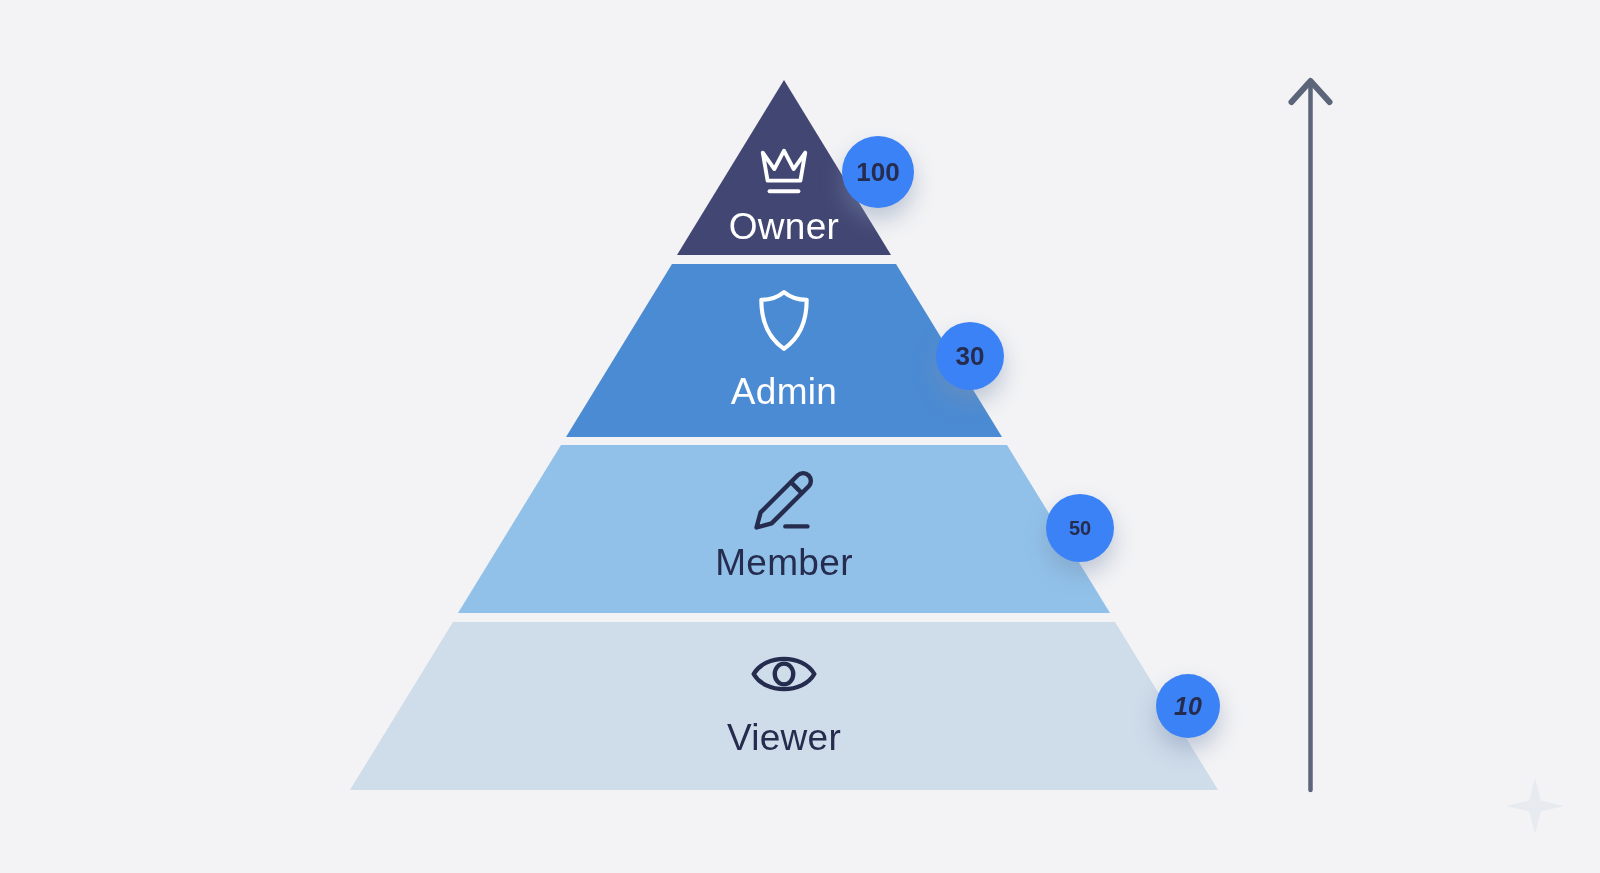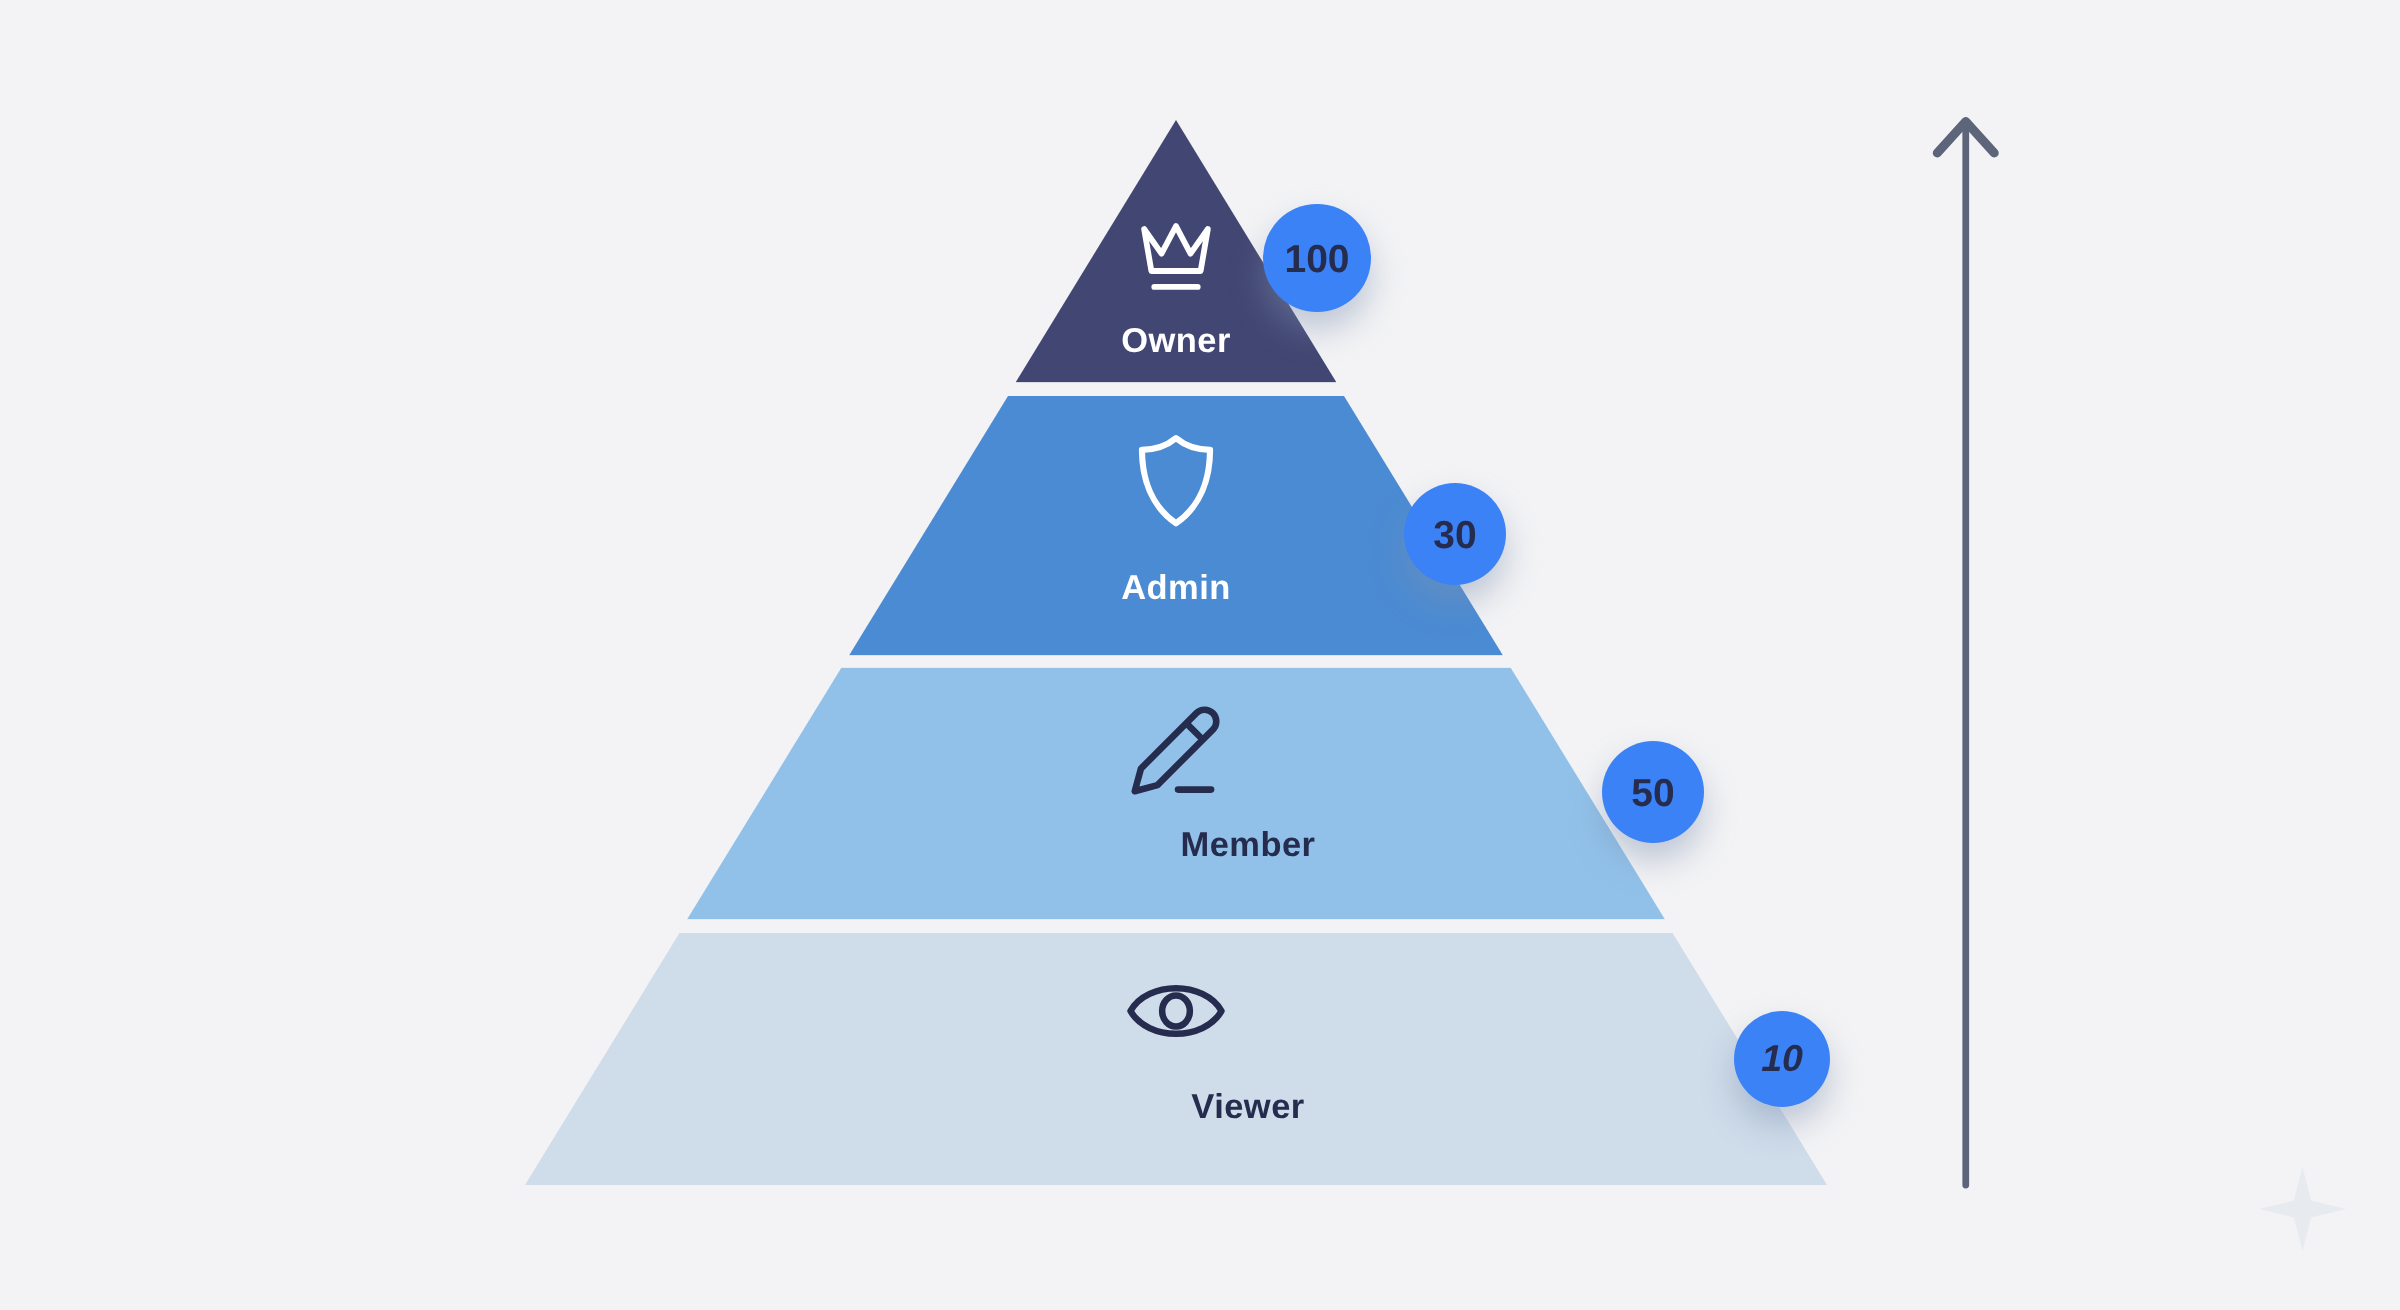--- a/index.html
+++ b/index.html
@@ -58,47 +58,47 @@
     z-index: 3;
   }
   .icon-crown  { top: 91px;  }
   .icon-shield { top: 241px; }
   .icon-pencil { top: 420px; }
   .icon-eye    { top: 594px; }
   .tier-label {
     position: absolute;
     left: 434px;
     transform: translate(-50%, -50%);
-    font-size: 23px;
-    font-weight: 700;
+    font-size: 37px;
+    font-weight: 400;
     letter-spacing: 0.3px;
     z-index: 3;
     white-space: nowrap;
   }
   .label-light { color: #ffffff; }
-  .label-dark  { color: #262c4e; margin-left: 48px; }
+  .label-dark  { color: #262c4e; }
   .label-owner  { top: 147px; }
   .label-admin  { top: 312px; }
   .label-member { top: 483px; }
   .label-viewer { top: 658px; }
   .badge {
     position: absolute;
     background: #3b82f6;
     border-radius: 50%;
     display: flex;
     align-items: center;
     justify-content: center;
     font-weight: 700;
     color: #262c4e;
     z-index: 5;
     box-shadow: 0 12px 22px rgba(125,145,175,0.45);
   }
   .badge-100 { left: 492px; top: 56px;  width: 72px; height: 72px; font-size: 26px; }
   .badge-80  { left: 586px; top: 242px; width: 68px; height: 68px; font-size: 26px; }
-  .badge-50  { left: 718px; top: 414px; width: 68px; height: 68px; font-size: 26px; }
+  .badge-50  { left: 696px; top: 414px; width: 68px; height: 68px; font-size: 20px; }
   .badge-10  { left: 806px; top: 594px; width: 64px; height: 64px; font-size: 25px; font-style: italic; }
   .arrow-svg {
     position: absolute;
     left: 1282px;
     top: 70px;
     width: 57px;
     height: 730px;
   }
   .axis-label {
     position: absolute;

